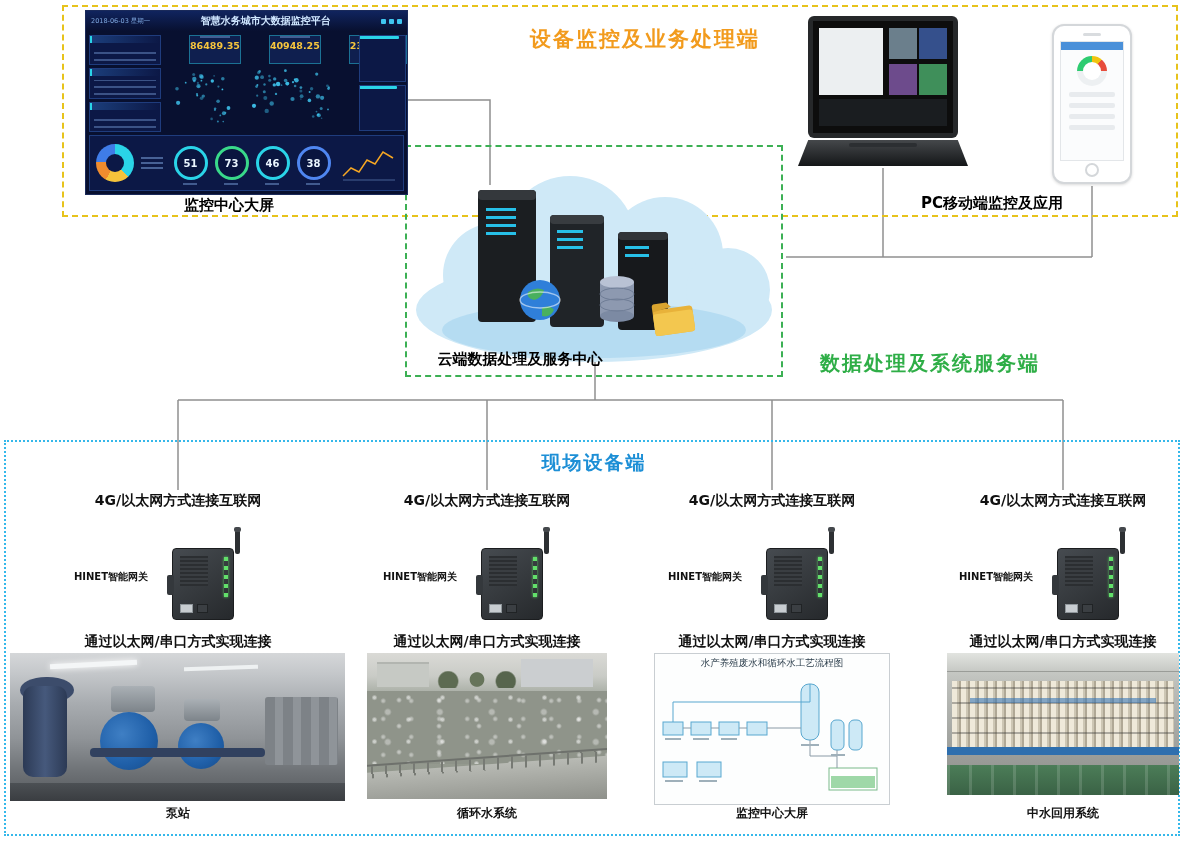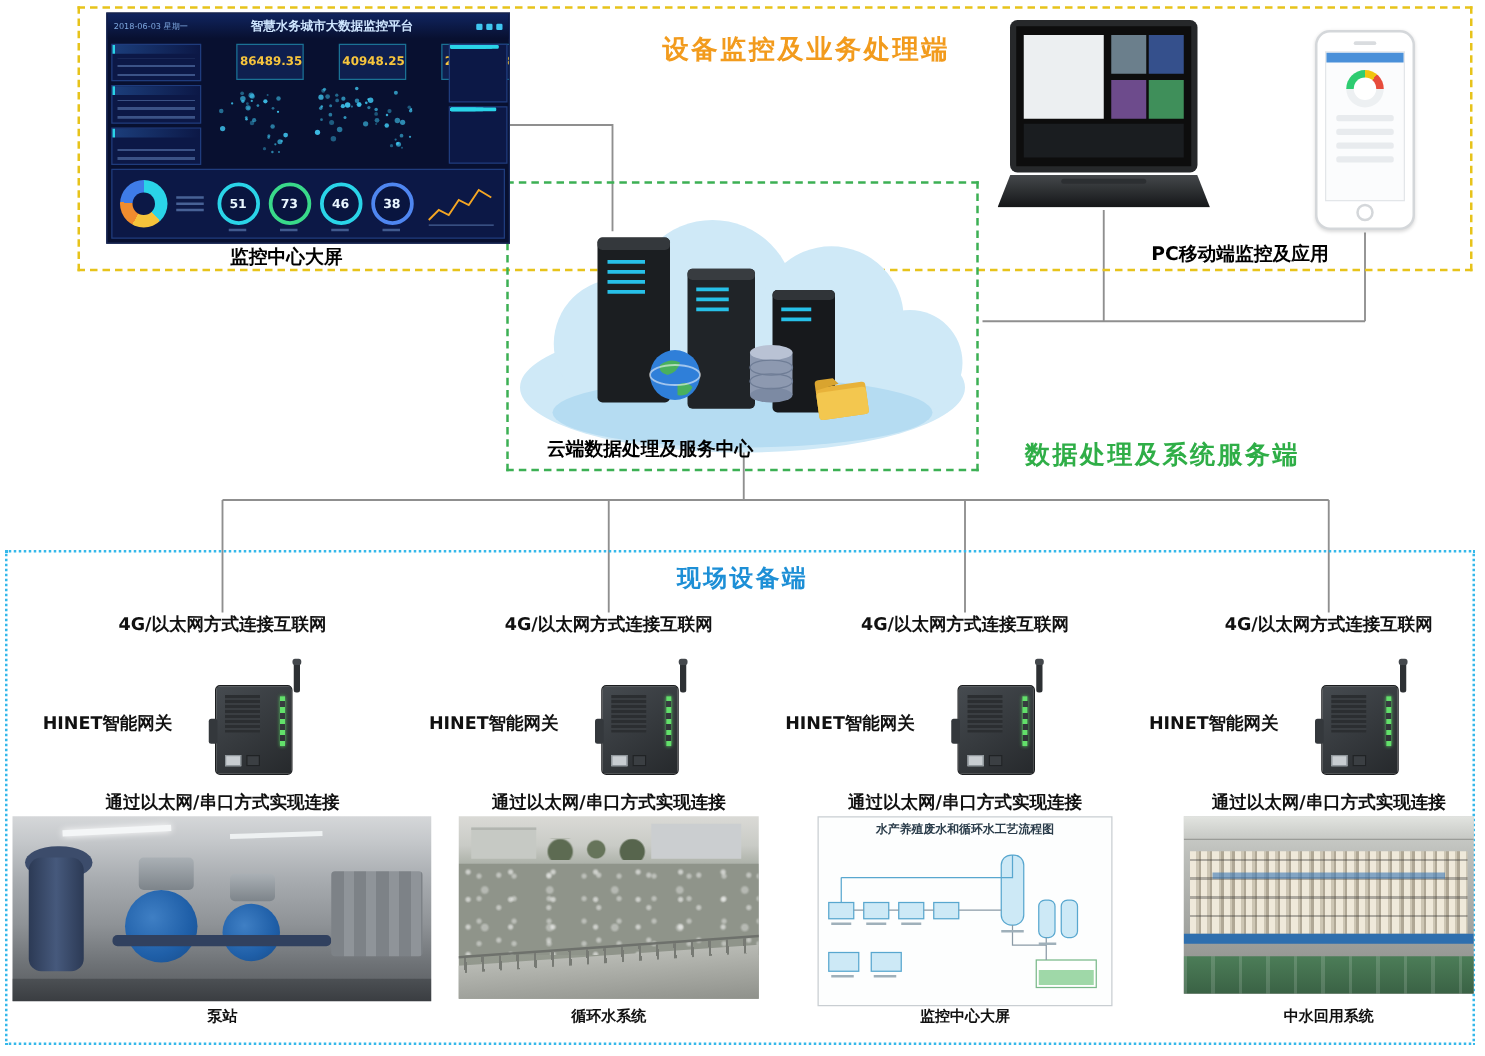--- a/index.html
+++ b/index.html
@@ -34,21 +34,21 @@
   .db-menu{display:flex;gap:3px;margin-right:5px;}
   .db-menu i{width:5px;height:5px;background:#3fc6f0;display:block;border-radius:1px;}
   .db-left{position:absolute;left:3px;top:24px;width:72px;bottom:62px;display:flex;flex-direction:column;gap:3px;}
   .db-panel{flex:1;background:#0c1846;border:1px solid rgba(70,130,230,.35);position:relative;}
   .db-panel i{position:absolute;left:0;top:0;right:0;height:7px;
               background:linear-gradient(90deg,#1b3d7a,#0c1846);border-left:2px solid #2ad4e8;display:block;}
   .db-panel b{position:absolute;left:4px;right:4px;top:11px;bottom:3px;display:block;
               background:repeating-linear-gradient(0deg,rgba(130,170,230,.4) 0 2px,transparent 2px 7px);}
   .db-stats{position:absolute;left:79px;top:24px;width:190px;height:29px;display:flex;gap:4px;}
   .db-stat{flex:1;background:rgba(18,38,92,.7);border:1px solid rgba(42,212,232,.45);
-           display:flex;flex-direction:row;align-items:center;justify-content:center;gap:2px;margin-left:24px;}
+           display:flex;flex-direction:column;align-items:center;justify-content:flex-start;gap:2px;margin-left:24px;}
   .db-stat i{display:block;width:60%;height:2px;background:rgba(130,170,230,.45);}
   .db-stat span{font-size:9.5px;font-weight:700;color:#f7c53d;}
   .db-map{position:absolute;left:79px;top:56px;width:190px;height:64px;}
   .db-right{position:absolute;left:273px;top:24px;width:47px;height:96px;display:flex;flex-direction:column;gap:3px;}
   .db-bars{display:flex;flex-direction:column;gap:3px;padding:10px 4px 3px 4px;box-sizing:border-box;}
   .db-bars i{display:block;height:3px;background:#2ad4e8;border-radius:1px;}
   .db-bottom{position:absolute;left:3px;right:3px;bottom:3px;height:56px;background:#0c1846;
              border:1px solid rgba(70,130,230,.35);display:flex;align-items:center;gap:7px;padding:0 6px;box-sizing:border-box;}
   .db-donut{width:38px;height:38px;border-radius:50%;position:relative;flex:none;
             background:conic-gradient(#2ad4e8 0 38%,#f5c33b 38% 58%,#f08c2e 58% 76%,#3f7ce8 76% 100%);}
@@ -94,21 +94,21 @@
            border-radius:50%;box-sizing:border-box;}
 
   
   .cloud-art{position:absolute;left:410px;top:160px;}
 
   
   .site{position:absolute;top:485px;width:340px;height:350px;}
   .s1{left:8px;} .s2{left:317px;} .s3{left:602px;} .s4{left:893px;}
   .uplink{margin:6px auto 0 auto;width:168px;text-align:center;font-size:14px;font-weight:700;line-height:18px;}
   .gw-row{position:absolute;left:0;top:55px;width:100%;height:90px;}
-  .gw-label{position:absolute;left:16px;top:30px;width:124px;text-align:center;font-size:14px;font-weight:700;}
+  .gw-label{position:absolute;left:16px;top:30px;width:124px;text-align:right;font-size:10px;font-weight:700;}
   .gw{position:absolute;left:146px;top:2px;width:96px;height:84px;}
   .gw-ant{position:absolute;right:10px;top:-12px;width:5px;height:24px;background:#2d3033;border-radius:2px;display:block;}
   .gw-ant::after{content:"";position:absolute;left:-1px;top:-3px;width:7px;height:5px;background:#44484c;border-radius:2px;}
   .gw-body{position:absolute;left:18px;top:6px;width:62px;height:72px;border-radius:4px;border:1px solid #1b1d1f;
            background:linear-gradient(145deg,#464b50,#26292c);box-sizing:border-box;}
   .gw-body i{position:absolute;display:block;}
   .gw-vents{left:7px;top:7px;width:28px;height:30px;
             background:repeating-linear-gradient(0deg,#2b2e31 0 2px,#3a3e42 2px 4px);}
   .gw-leds{right:5px;top:8px;width:4px;height:40px;
            background:repeating-linear-gradient(0deg,#62e06a 0 4px,transparent 4px 9px);
@@ -151,21 +151,21 @@
                              radial-gradient(circle at 58% 55%,rgba(255,255,255,.4) 1px,transparent 3px),
                              radial-gradient(circle at 80% 35%,rgba(255,255,255,.45) 1px,transparent 3px),
                              radial-gradient(circle at 40% 70%,rgba(255,255,255,.35) 2px,transparent 4px);
             background-size:34px 22px,28px 18px,40px 26px,52px 30px;}
   .ps-walk{left:-4%;bottom:-6%;width:112%;height:30%;background:linear-gradient(180deg,#b8bab4,#8e908a);transform:rotate(-4deg);}
   .ps-rail{left:-4%;bottom:20%;width:112%;height:12px;transform:rotate(-4deg);
            border-top:2px solid #6e716c;
            background:repeating-linear-gradient(90deg,#777a74 0 2px,transparent 2px 14px);}
 
   .p-flow{left:52px;width:236px;height:152px;background:#fdfefe;border:1px solid #c9ced2;}
-  .flow-title{position:absolute;left:0;top:3px;width:100%;text-align:center;font-size:9.5px;font-weight:700;color:#2a3c4a;}
+  .flow-title{position:absolute;left:0;top:3px;width:100%;text-align:center;font-size:9.5px;font-weight:400;color:#2a3c4a;}
   .flow-svg{position:absolute;left:0;top:18px;}
 
   .p-membrane{left:54px;width:232px;height:142px;
               background:linear-gradient(180deg,#d3d5d1 0%,#bcbeba 22%,#a3a5a1 60%,#8a8c88 100%);}
   .pm-ceil{left:0;top:0;width:100%;height:13%;background:linear-gradient(180deg,#e2e4e0,#c7c9c5);border-bottom:1px solid #9a9c98;}
   .pm-rack{left:2%;top:20%;width:96%;height:46%;
            background:repeating-linear-gradient(90deg,#efe9da 0 5px,#cdc6b4 5px 7px,#b0a896 7px 9px);}
   .pm-frame{left:2%;top:20%;width:96%;height:46%;
             background:repeating-linear-gradient(0deg,transparent 0 13px,rgba(50,50,50,.35) 13px 15px);}
   .pm-pipe{left:0;top:66%;width:100%;height:8px;background:#2f6fae;}

